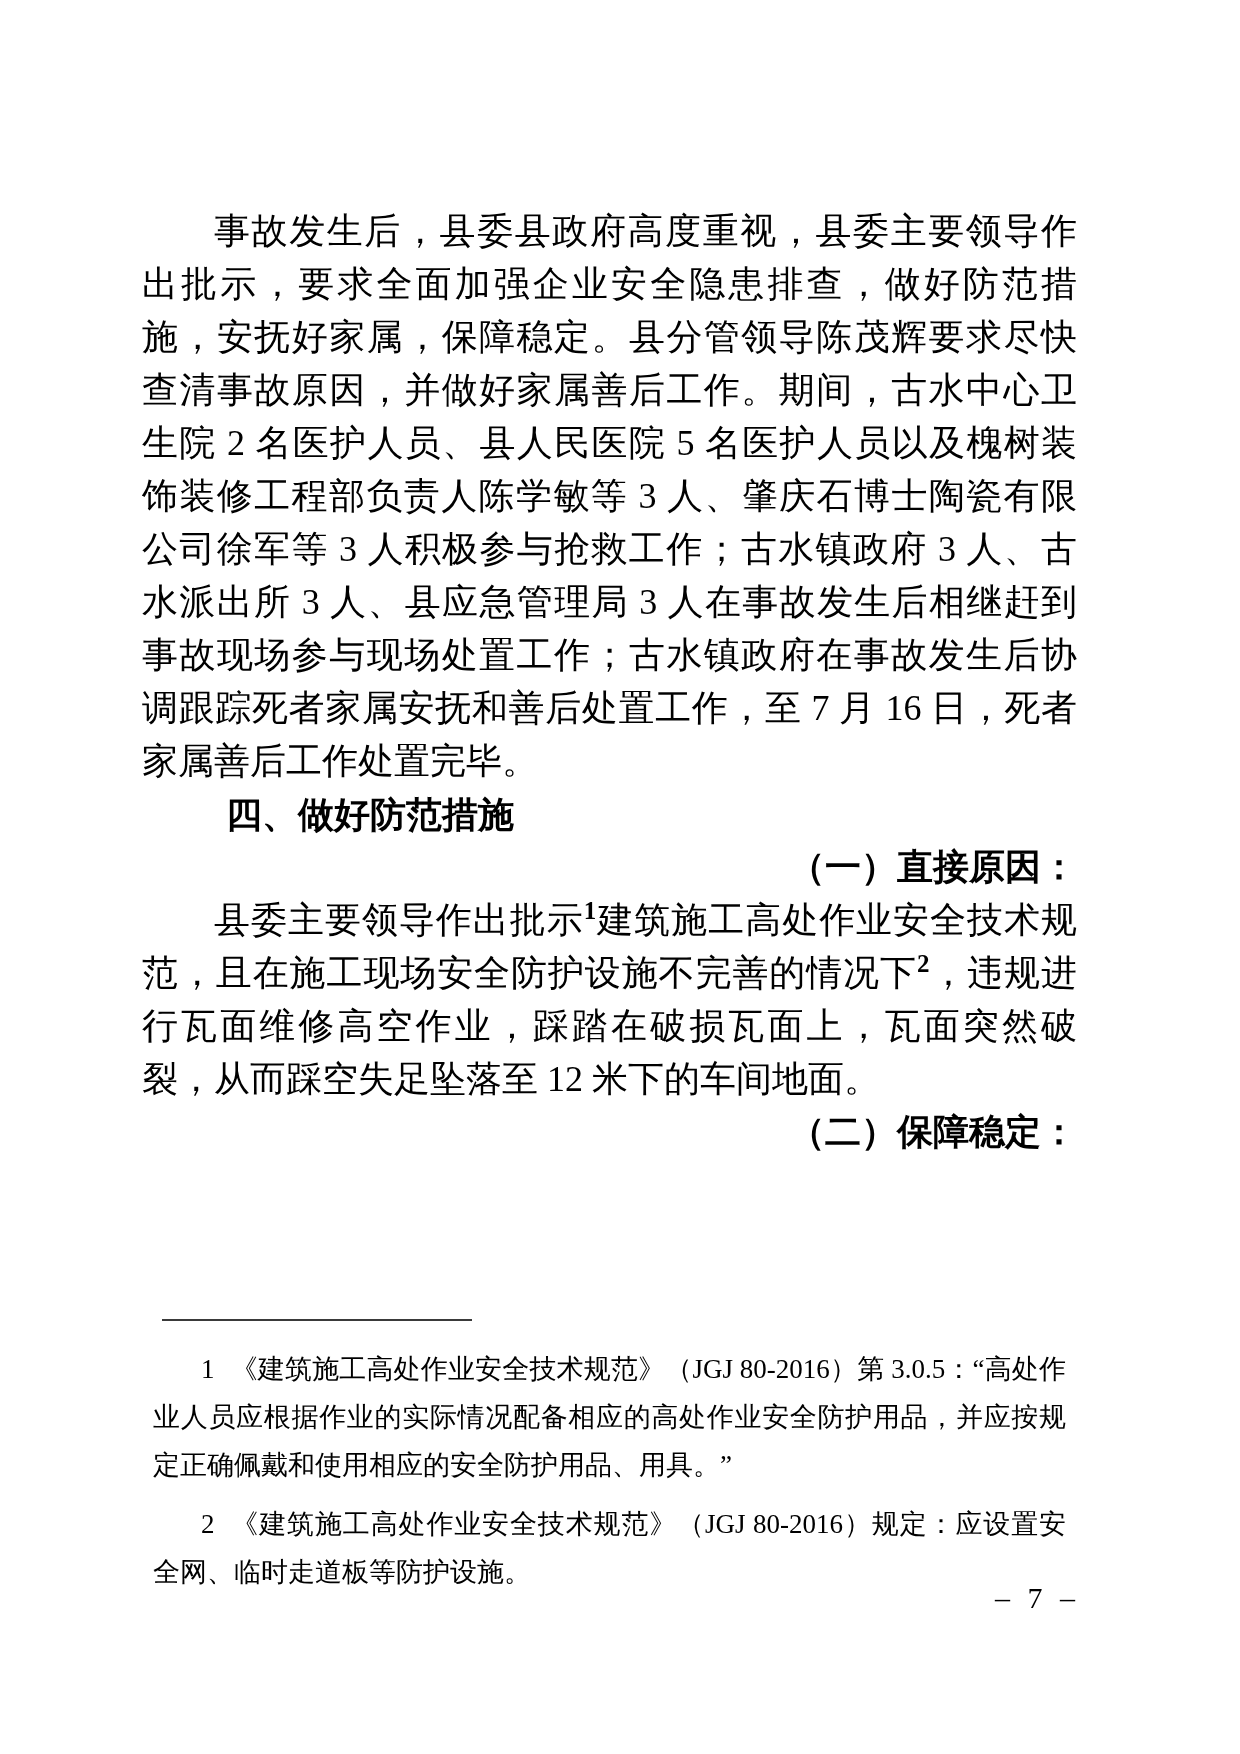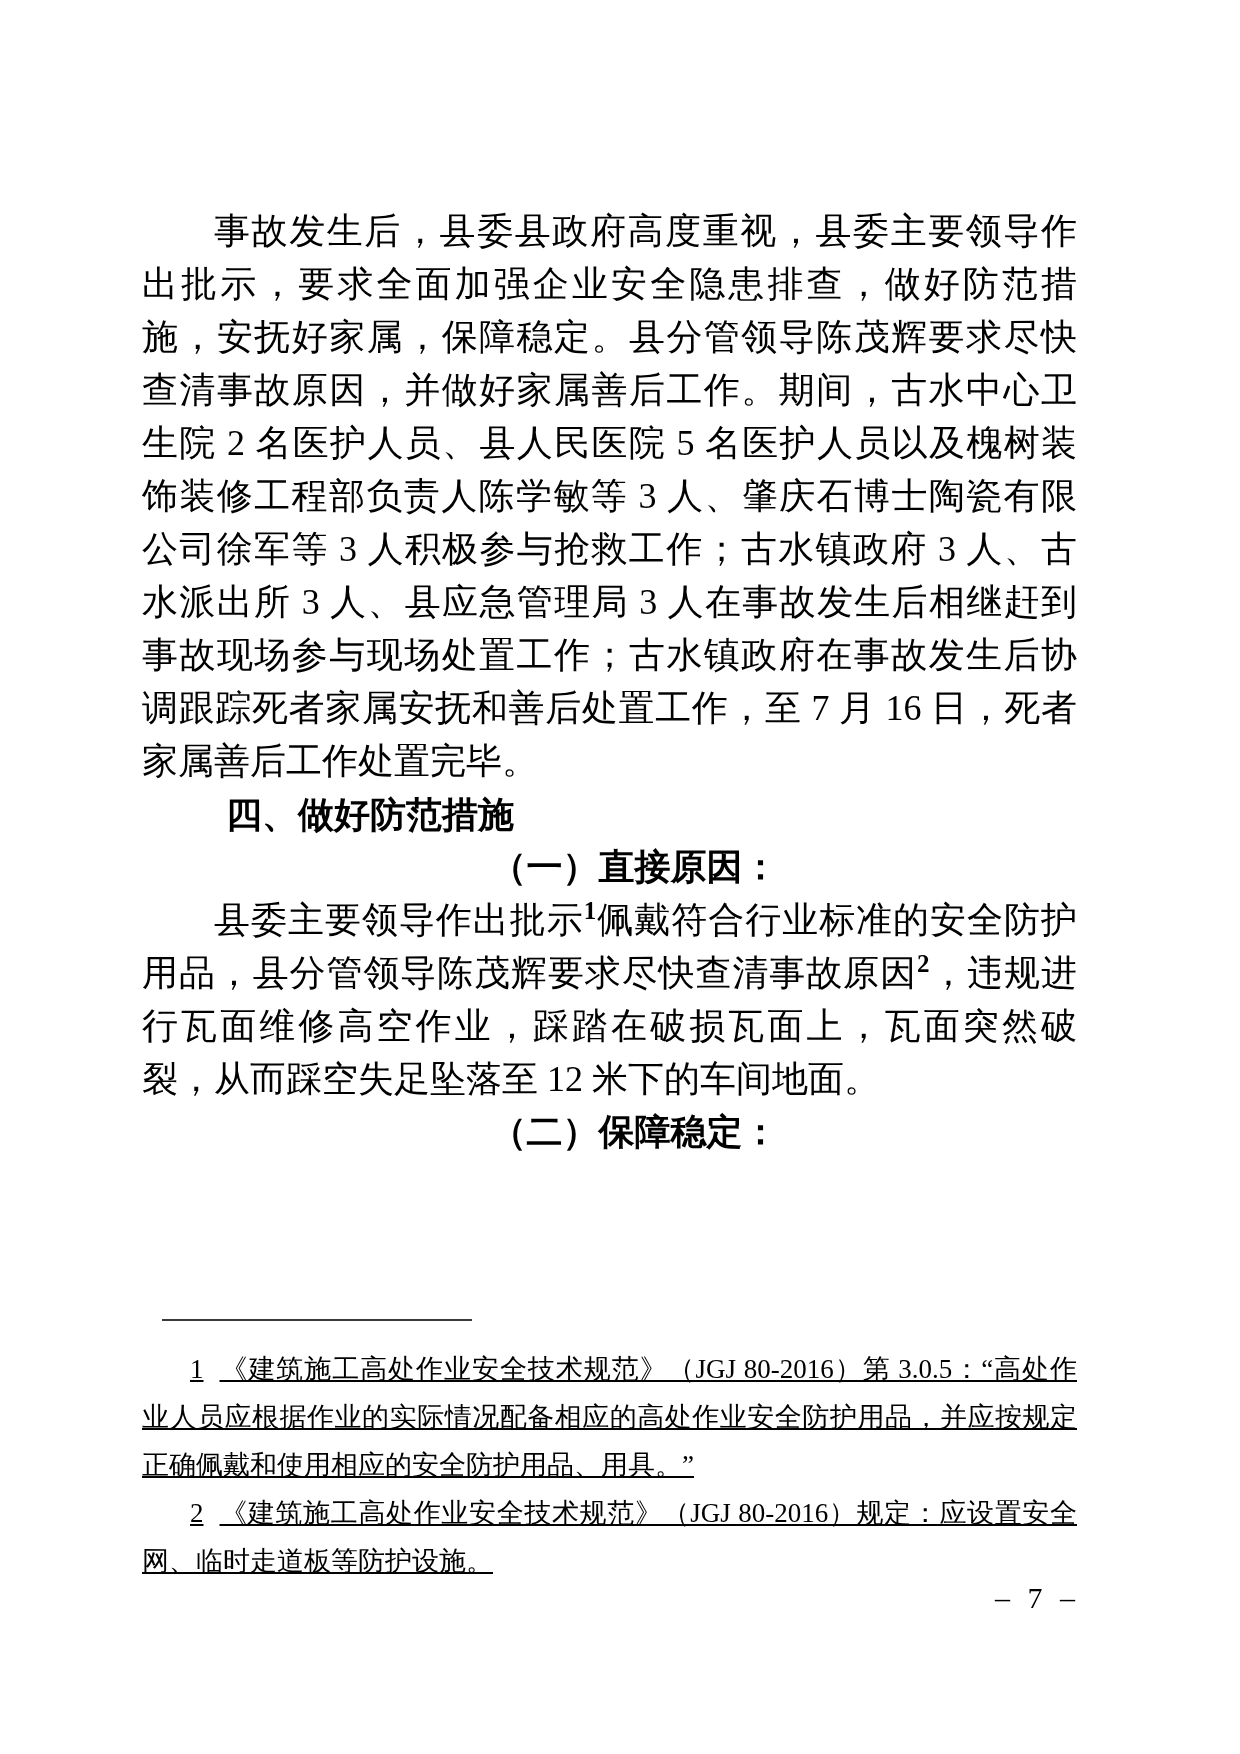--- a/index.html
+++ b/index.html
@@ -38,21 +38,21 @@
     line-height: 53px;
     text-indent: 84px;
     text-align: left;
   }
   .sub-heading {
     margin: 0;
     font-weight: 700;
     font-size: 36px;
     line-height: 53px;
     text-indent: 50px;
-    text-align: center;
+    text-align: right;
   }
   .fn-ref {
     font-size: 25px;
     font-weight: 700;
     line-height: 0;
     vertical-align: 13px;
   }
   .footnotes {
     position: absolute;
     left: 142px;
@@ -63,23 +63,22 @@
     text-align: justify;
   }
   .fn-rule {
     border: none;
     margin: 0 0 24px 20px;
     width: 310px;
     height: 2px;
     background: #3a3a3a;
   }
   .footnote {
-    margin: 0;
+    margin: 11px;
     text-indent: 48px;
-    text-decoration: underline;
   }
   .fn-marker {
     margin-right: 16px;
   }
   .page-number {
     position: absolute;
     top: 1580px;
     right: 165px;
     font-size: 30px;
     line-height: 36px;
@@ -93,21 +92,21 @@
 <div class="page">
 
   <div class="content">
 
     <p class="body-para">事故发生后，县委县政府高度重视，县委主要领导作出批示，要求全面加强企业安全隐患排查，做好防范措施，安抚好家属，保障稳定。县分管领导陈茂辉要求尽快查清事故原因，并做好家属善后工作。期间，古水中心卫生院 2 名医护人员、县人民医院 5 名医护人员以及槐树装饰装修工程部负责人陈学敏等 3 人、肇庆石博士陶瓷有限公司徐军等 3 人积极参与抢救工作；古水镇政府 3 人、古水派出所 3 人、县应急管理局 3 人在事故发生后相继赶到事故现场参与现场处置工作；古水镇政府在事故发生后协调跟踪死者家属安抚和善后处置工作，至 7 月 16 日，死者家属善后工作处置完毕。</p>
 
     <div class="section-heading">四、做好防范措施</div>
 
     <div class="sub-heading">（一）直接原因：</div>
 
-    <p class="body-para"><span>县委主要领导作出批示</span><sup class="fn-ref">1</sup><span>佩戴符合行业标准的安全防护用品，县分管领导陈茂辉要求尽快查清事故原因</span><sup class="fn-ref">2</sup><span>，违规进行瓦面维修高空作业，踩踏在破损瓦面上，瓦面突然破裂，从而踩空失足坠落至 12 米下的车间地面。</span></p>
+    <p class="body-para"><span>县委主要领导作出批示</span><sup class="fn-ref">1</sup><span>建筑施工高处作业安全技术规范，且在施工现场安全防护设施不完善的情况下</span><sup class="fn-ref">2</sup><span>，违规进行瓦面维修高空作业，踩踏在破损瓦面上，瓦面突然破裂，从而踩空失足坠落至 12 米下的车间地面。</span></p>
 
     <div class="sub-heading">（二）保障稳定：</div>
 
   </div>
 
   <div class="footnotes">
     <hr class="fn-rule">
 
     <p class="footnote"><span class="fn-marker">1</span><span>《建筑施工高处作业安全技术规范》（JGJ 80-2016）第 3.0.5：“高处作业人员应根据作业的实际情况配备相应的高处作业安全防护用品，并应按规定正确佩戴和使用相应的安全防护用品、用具。”</span></p>
 

